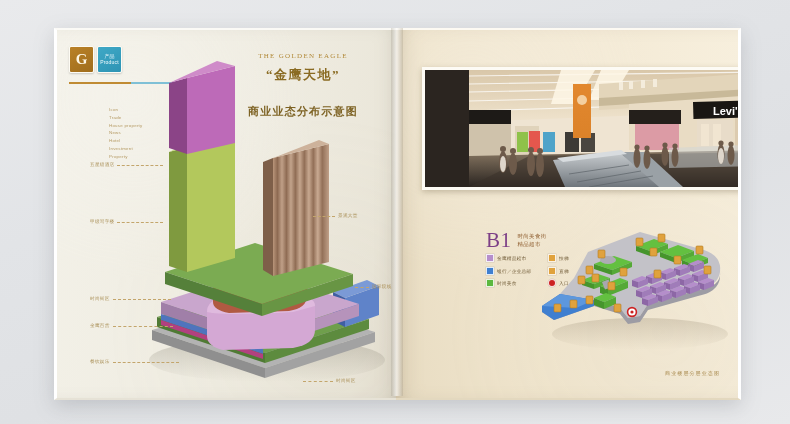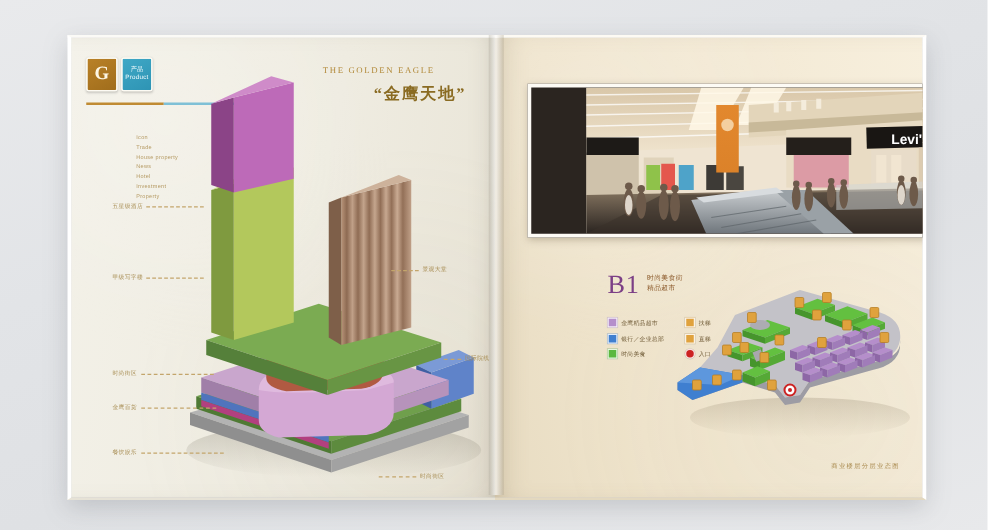--- a/index.html
+++ b/index.html
@@ -77,21 +77,21 @@
   }
 
   
   .titles{position:absolute;left:176px;top:22px;width:140px;text-align:center;}
   .t-en{
     font-family:"Liberation Serif",serif;font-size:7px;letter-spacing:1.3px;
     color:#b28a3a;margin-bottom:6px;white-space:nowrap;
   }
   .t-cn1{
     font-family:"Liberation Serif",serif;font-size:13px;font-weight:bold;
-    letter-spacing:1.5px;color:#8a6b22;margin-bottom:20px;white-space:nowrap;text-align:right;
+    letter-spacing:1.5px;color:#8a6b22;margin-bottom:20px;white-space:nowrap;
   }
   .t-cn2{
     font-family:"Liberation Serif",serif;font-size:11px;font-weight:bold;
     letter-spacing:1.2px;color:#7d6223;white-space:nowrap;
   }
 
   
   .diagram{position:absolute;left:0;top:0;width:342px;height:368px;}
   .callout{position:absolute;display:flex;align-items:center;gap:3px;height:8px;}
   .callout .ctext{
@@ -103,21 +103,21 @@
   .callout.right{flex-direction:row-reverse;}
 
   
   .photo{
     position:absolute;left:26px;top:37px;width:299px;height:117px;
     border:3px solid #fdfbf5;box-shadow:0 2px 6px rgba(110,95,65,.35);
     overflow:hidden;background:#2b2520;padding-left:44px;
   }
 
   
-  .b1-head{position:absolute;left:90px;top:188px;display:flex;align-items:center;gap:6px;}
+  .b1-head{position:absolute;left:90px;top:201px;display:flex;align-items:center;gap:6px;}
   .b1-mark{
     font-family:"Liberation Serif",serif;font-size:21px;color:#7c3f86;line-height:.9;
     letter-spacing:.5px;
   }
   .b1-sub{font-size:5.4px;color:#8c5a2b;line-height:1.5;letter-spacing:.4px;}
 
   .legend{position:absolute;left:90px;top:224px;width:122px;
     display:grid;grid-template-columns:62px 60px;row-gap:4.5px;}
   .leg-item{display:flex;align-items:center;gap:3px;}
   .leg-sw{width:6px;height:6px;border:1px solid rgba(255,255,255,.85);box-shadow:0 0 0 .5px rgba(0,0,0,.12);}
@@ -160,20 +160,21 @@
         <li>House property</li>
         <li>News</li>
         <li>Hotel</li>
         <li>Investment</li>
         <li>Property</li>
       </ul>
 
       <div class="titles">
         <div class="t-en">THE GOLDEN EAGLE</div>
         <div class="t-cn1">“金鹰天地”</div>
+        <div class="t-cn2">商业业态分布示意图</div>
       </div>
 
       <div class="diagram">
         <svg width="342" height="368" viewBox="0 0 342 368">
           <defs>
             <linearGradient id="gLouver" x1="0" y1="0" x2="1" y2="0">
               <stop offset="0" stop-color="#b9957a"></stop>
                 <stop offset="0.08" stop-color="#8d6a52"></stop>
               <stop offset="0.16" stop-color="#c0a088"></stop>
                 <stop offset="0.24" stop-color="#8f6c54"></stop>

